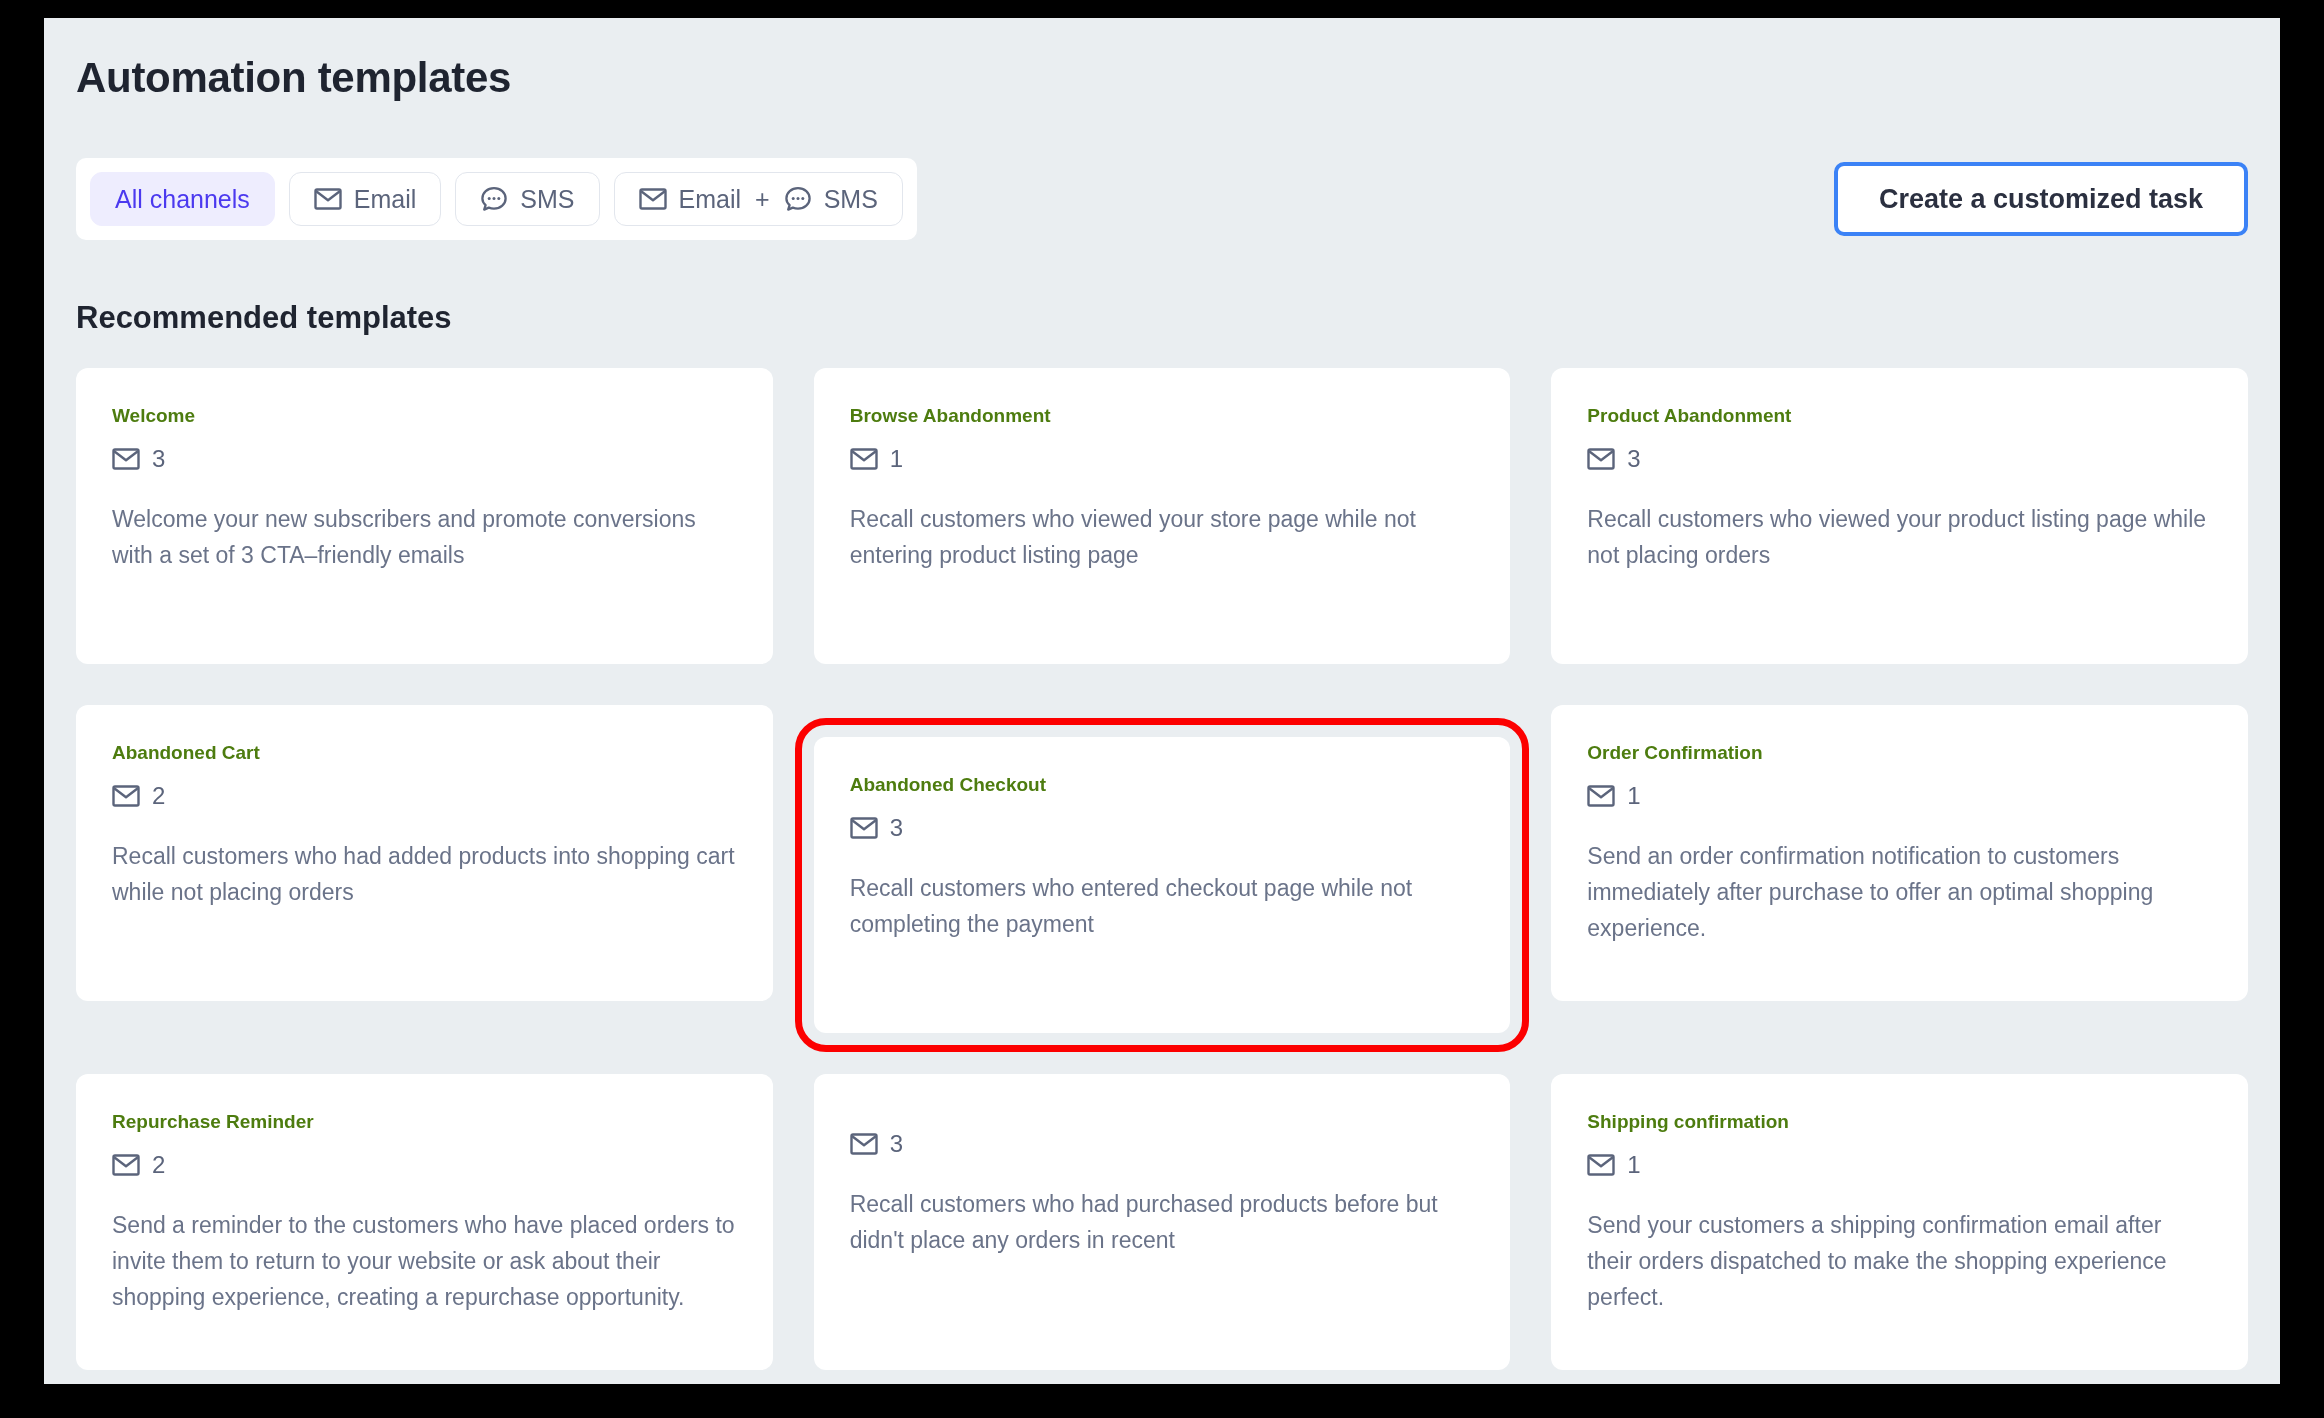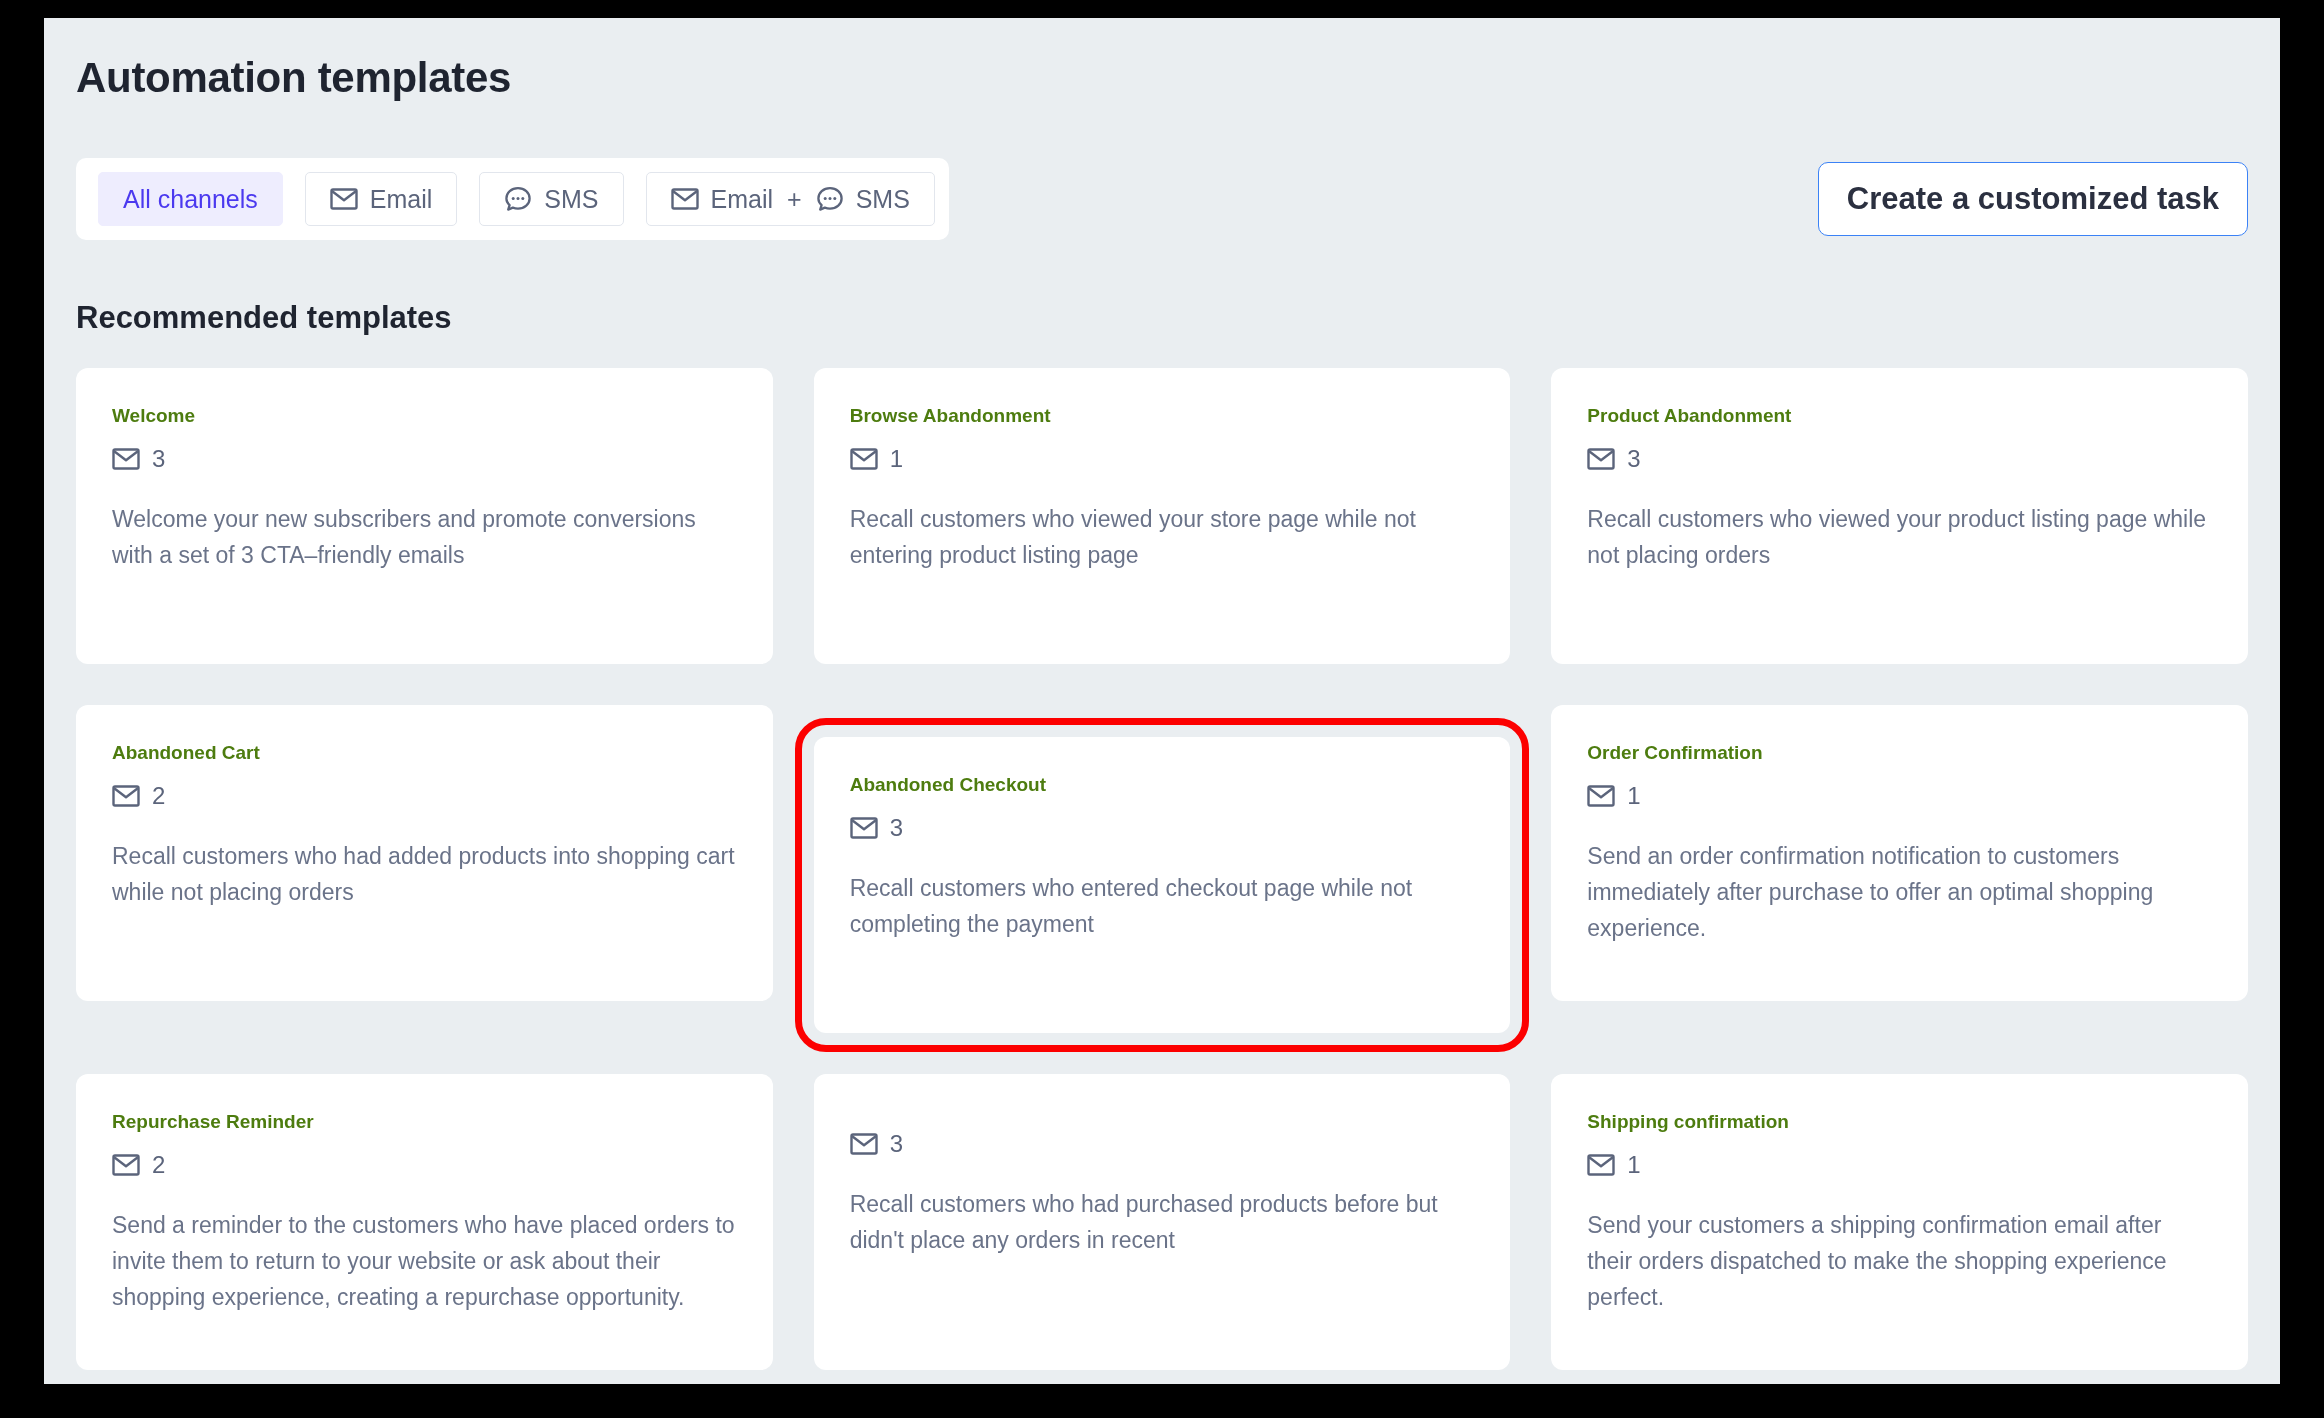--- a/index.html
+++ b/index.html
@@ -51,33 +51,32 @@
     background: #ffffff;
     border-radius: 10px;
     display: flex;
     align-items: center;
     padding: 0 14px;
     gap: 14px;
   }
 
   .tab {
     height: 54px;
-    border-radius: 5px;
+    border-radius: 12px;
     display: flex;
     align-items: center;
     justify-content: flex-start;
     gap: 12px;
     padding: 0 24px;
     font-size: 25px;
     color: #5b647b;
     background: #ffffff;
     border: 1px solid #e2e6ed;
     white-space: nowrap;
     cursor: pointer;
-    margin-left: 8px;
   }
 
   .tab.active {
     background: #eeedfe;
     border-color: #eeedfe;
     color: #4b39ef;
     font-weight: 400;
   }
 
   .tab .plus {
@@ -88,26 +87,26 @@
 
   .icon-svg { display: block; }
 
   .create-btn {
     position: absolute;
     right: 0;
     top: 4px;
     height: 74px;
     min-width: 414px;
     background: #ffffff;
-    border: 1px solid #3b82f6;
+    border: 4px solid #3b82f6;
     border-radius: 10px;
     display: flex;
     align-items: center;
     justify-content: center;
-    font-size: 31px;
+    font-size: 27px;
     font-weight: 700;
     color: #2b3040;
     cursor: pointer;
     padding: 0 28px;
   }
 
   
   .section-title {
     position: absolute;
     left: 32px;

